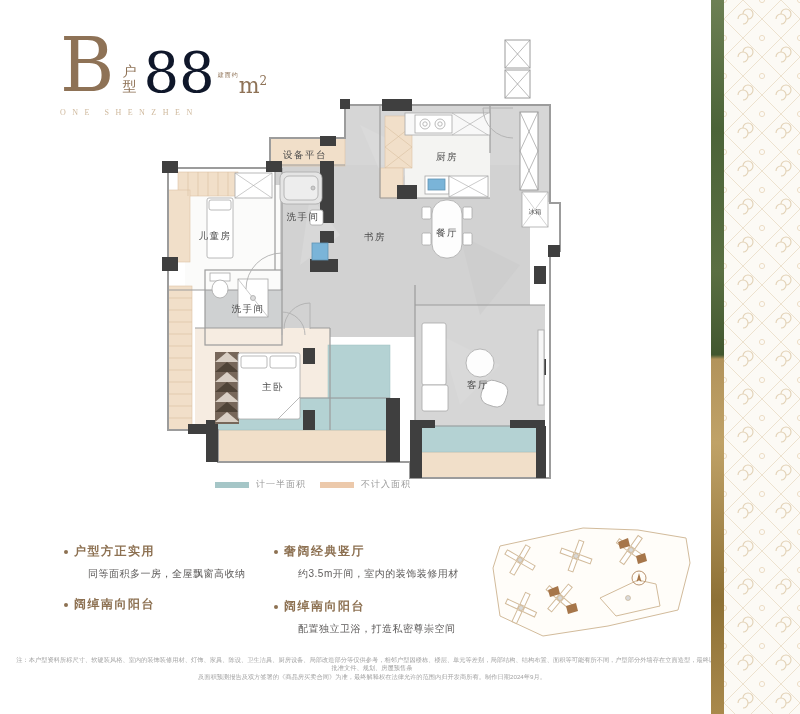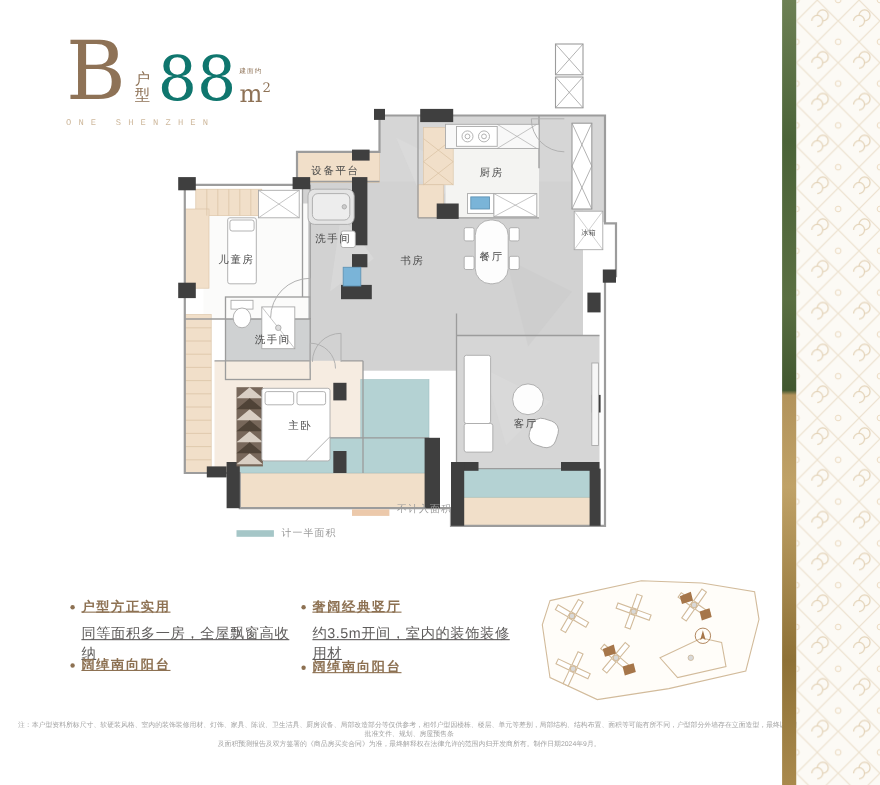--- a/index.html
+++ b/index.html
@@ -6,39 +6,39 @@
   body{width:800px;height:714px;position:relative;background:#ffffff;overflow:hidden;
        font-family:"Liberation Sans","DejaVu Sans",sans-serif;}
   .abs{position:absolute;}
 
   
   .title-block{left:60px;top:34px;}
   .title-row{display:flex;align-items:flex-end;}
   .title-letter{font-family:"DejaVu Serif",serif;font-size:74px;line-height:62px;color:#8e7256;}
   .title-type{display:flex;flex-direction:column;justify-content:flex-end;margin:0 6px 2px 8px;
               font-size:14px;color:#8e7256;line-height:15px;letter-spacing:1px;}
-  .title-area{font-family:"DejaVu Serif",serif;font-size:56px;line-height:46px;color:#0f766e;}
-  .title-unit{display:flex;flex-direction:column;margin-left:3px;}
+  .title-area{font-family:"DejaVu Serif",serif;font-size:56px;line-height:46px;color:#0f172a;}
+  .title-unit{display:flex;flex-direction:row;margin-left:3px;}
   .title-unit .prefix{font-size:6px;color:#8e7256;letter-spacing:1px;margin-bottom:1px;}
   .title-unit .unit{font-family:"DejaVu Serif",serif;font-size:22px;line-height:20px;color:#8e7256;}
   .title-unit .unit sup{font-size:12px;}
   .title-sub{margin-top:12px;font-size:8px;letter-spacing:6.5px;color:#cfb99d;
-             font-family:Liberation Mono, monospace;}
+             font-family:Liberation Serif, serif;}
 
   
   .legend-item{position:absolute;display:flex;align-items:center;margin-left:25px;}
   .legend-swatch{width:34px;height:6px;margin-right:7px;}
   .legend-label{font-size:9px;color:#9a9a9a;letter-spacing:1px;}
 
   
   .feature{position:absolute;width:200px;}
   .feature .head{display:flex;align-items:center;font-size:12px;font-weight:bold;
-                 color:#8d7152;letter-spacing:1.5px;text-decoration:underline;}
+                 color:#8d7152;letter-spacing:1.5px;}
   .feature .dot{width:4px;height:4px;border-radius:50%;background:#8d7152;margin-right:6px;flex:0 0 auto;}
-  .feature .body{margin-top:7px;margin-left:10px;font-size:13px;color:#5f5d5c;letter-spacing:.5px;text-decoration:underline;}
+  .feature .body{margin-top:7px;margin-left:24px;font-size:10px;color:#5f5d5c;letter-spacing:.5px;}
 
   
   .fineprint{left:0;top:655px;width:744px;text-align:center;font-size:6.5px;line-height:9px;
              color:#a3a3a3;transform:scale(.96);transform-origin:center top;}
 
   
   .edge-strip{left:711px;top:0;width:13px;height:714px;
     background:linear-gradient(180deg,#6d8054 0%,#4b6338 18%,#5a6f42 38%,#41572f 49.7%,
                #b2935b 50.3%,#c0a267 62%,#8e7136 84%,#a9894c 100%);}
   .pattern-col{left:724px;top:0;}
@@ -224,21 +224,21 @@
     <text x="88" y="277">洗手间</text>
     <text x="113" y="355">主卧</text>
     <text x="318" y="353">客厅</text>
   </g>
 </svg>
 
 <div class="legend-item abs" style="left:190px;top:478px;">
   <span class="legend-swatch" style="background:#a5c6c7;"></span>
   <span class="legend-label">计一半面积</span>
 </div>
-<div class="legend-item abs" style="left:295px;top:456px;align-items:flex-end;">
+<div class="legend-item abs" style="left:295px;top:478px;">
   <span class="legend-swatch" style="background:#ecc9ab;"></span>
   <span class="legend-label">不计入面积</span>
 </div>
 
 <div class="feature abs" style="left:64px;top:543px;">
   <div class="head">
       <span class="dot"></span>
     <span>户型方正实用</span>
     </div>
   <div class="body">同等面积多一房，全屋飘窗高收纳</div>
@@ -254,20 +254,21 @@
   <div class="head">
       <span class="dot"></span>
     <span>阔绰南向阳台</span>
     </div>
 </div>
 <div class="feature abs" style="left:274px;top:598px;">
   <div class="head">
       <span class="dot"></span>
     <span>阔绰南向阳台</span>
     </div>
+  <div class="body">配置独立卫浴，打造私密尊崇空间</div>
 </div>
 
 <svg class="abs" style="left:488px;top:518px;" width="215" height="130" viewBox="0 0 215 130">
   <path d="M12,28 L95,10 L150,12 L198,20 L202,45 L190,92 L120,108 L55,118 L12,98 L5,50 Z" fill="#fffdf9" stroke="#d2bb9b" stroke-width="1"></path>
 
   <g fill="#ffffff" stroke="#d2bb9b" stroke-width="1">
     <g transform="translate(32,42)">
         <rect x="-2.5" y="-16" width="5" height="13" transform="rotate(30)"></rect>
         <rect x="-2.5" y="-16" width="5" height="13" transform="rotate(120)"></rect>
         <rect x="-2.5" y="-16" width="5" height="13" transform="rotate(210)"></rect>

